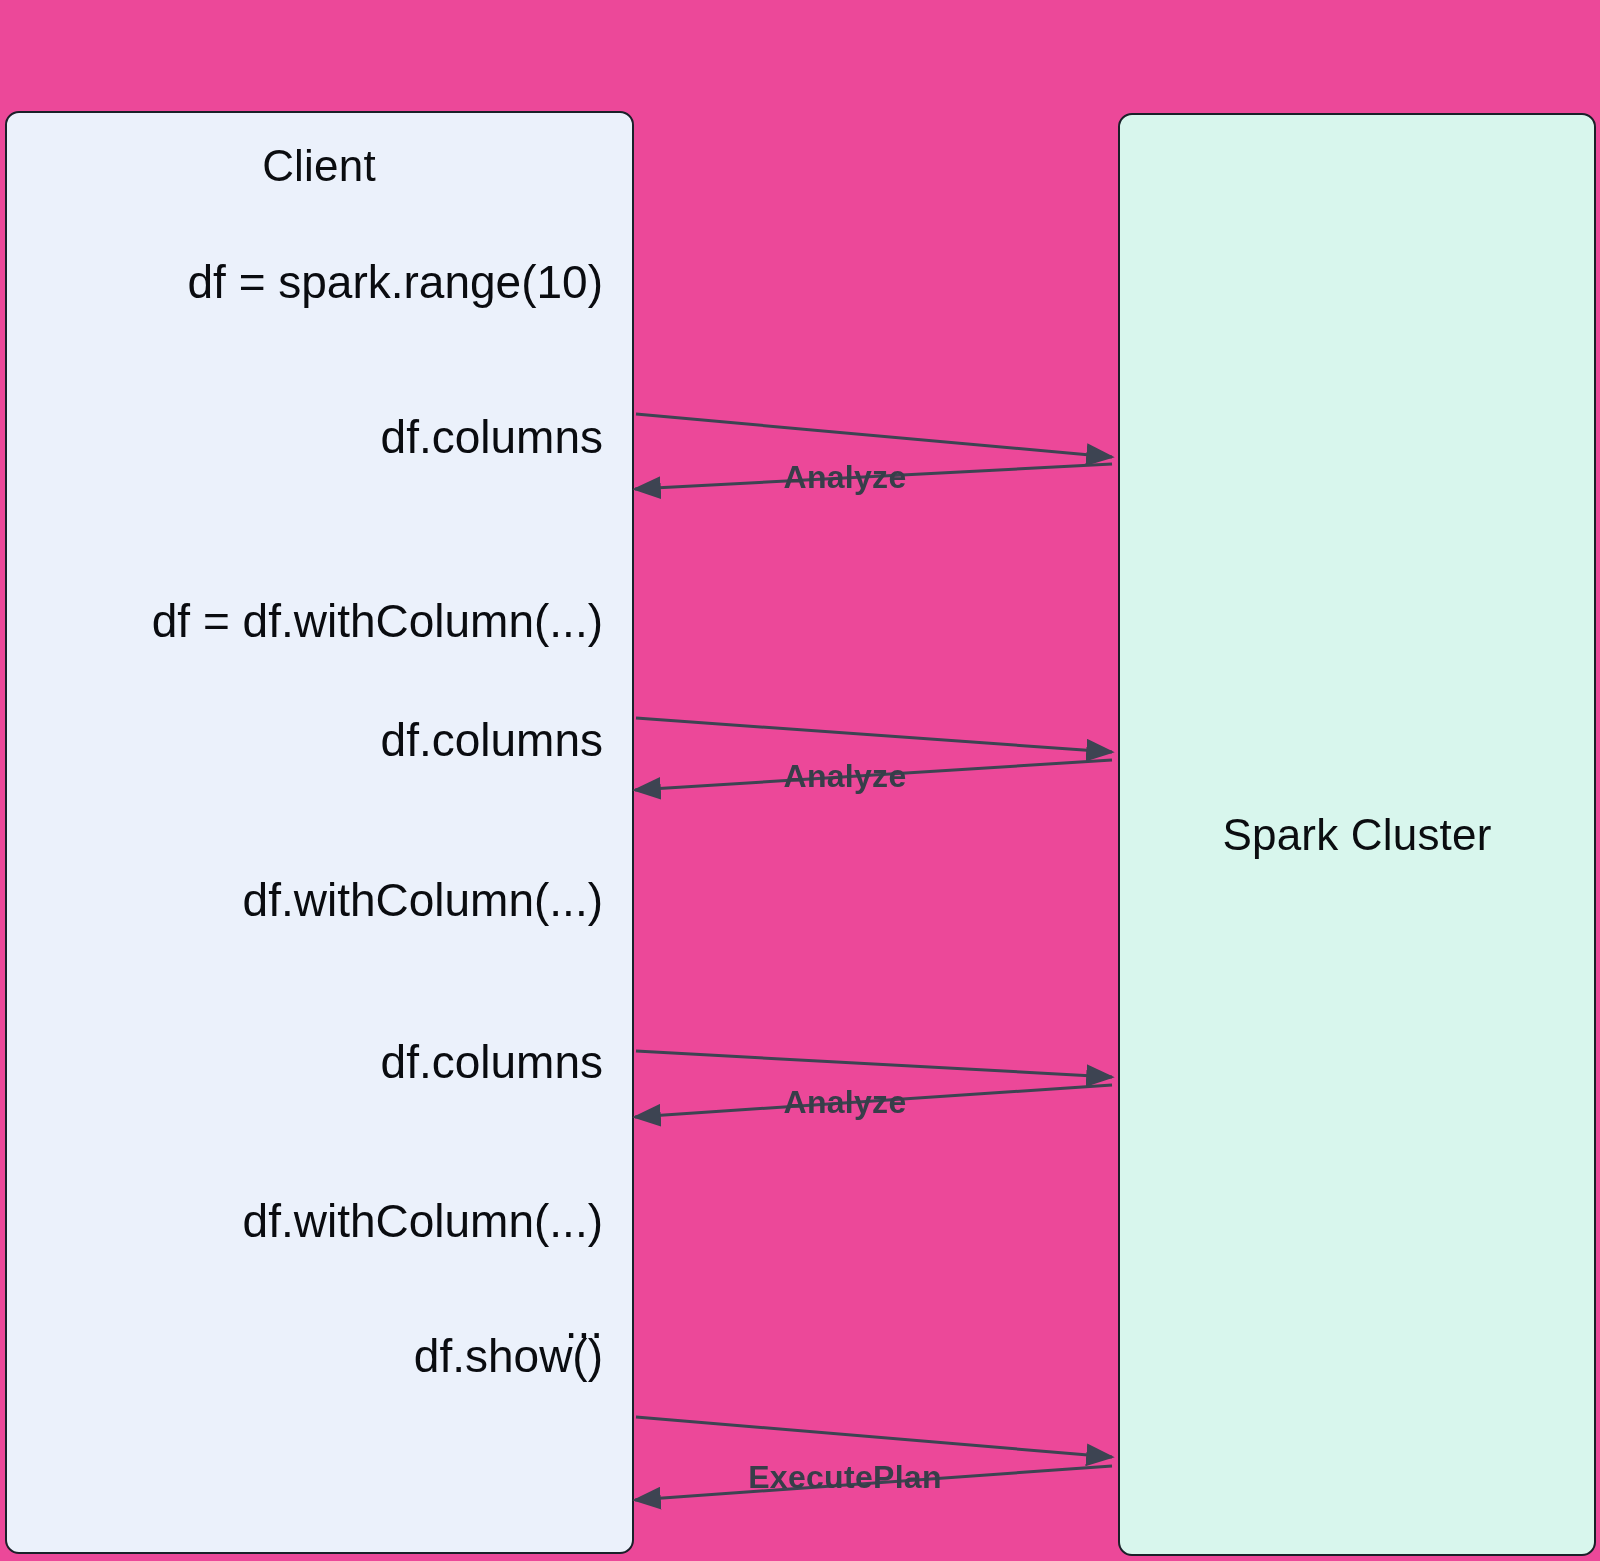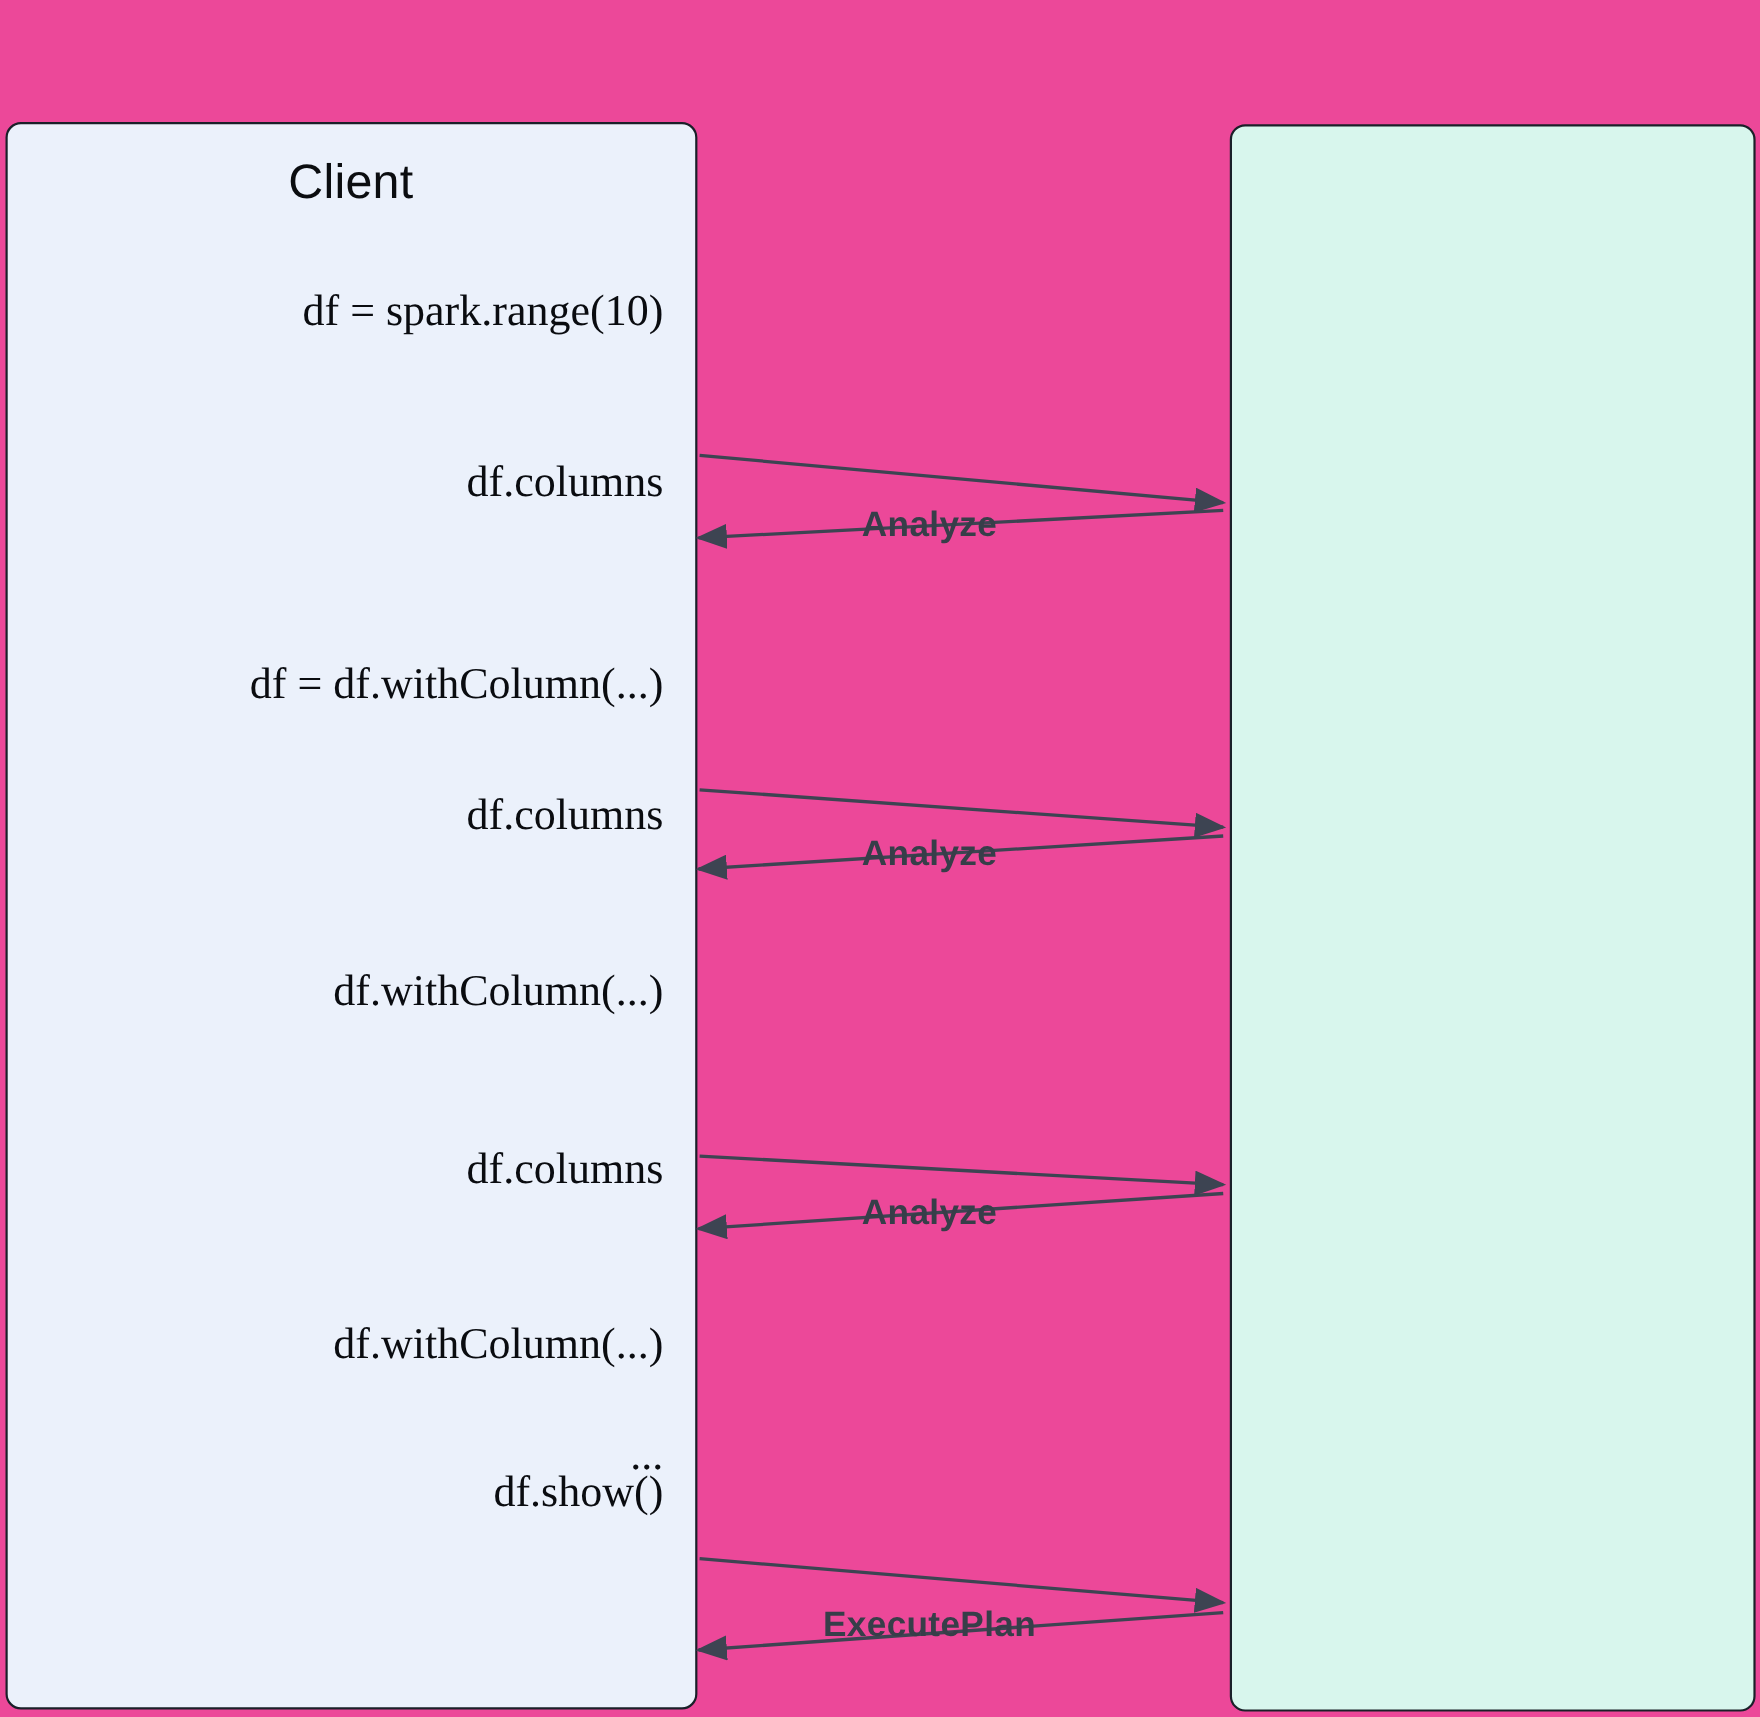--- a/index.html
+++ b/index.html
@@ -24,22 +24,22 @@
     transform: translate(-50%, -50%);
     font-size: 44px;
     color: #0b0d10;
     white-space: nowrap;
     letter-spacing: 0.2px;
   }
   .code-line {
     position: absolute;
     right: 997px;              
     transform: translateY(-50%);
-    font-family: Liberation Serif, serif;
-    font-size: 40px;
+    font-family: Liberation Sans, sans-serif;
+    font-size: 46px;
     color: #0a0c10;
     white-space: pre;
   }
   .arrow-svg {
     position: absolute;
     left: 0; top: 0;
     width: 1600px; height: 1561px;
     pointer-events: none;
   }
   .msg-label {
@@ -56,20 +56,21 @@
 </head>
 <body>
 
 <div class="stage">
 
   <div class="box client" id="client-box" style="background: rgb(235, 241, 251); border-color: rgb(26, 32, 41);"></div>
   <div class="box cluster" id="cluster-box" style="background: rgb(216, 246, 237); border-color: rgb(26, 32, 41);"></div>
 
   <div class="box-title" id="client-title" style="left: 319px; top: 166px;">Client</div>
 
+  <div class="box-title" id="cluster-title" style="left: 1357px; top: 835px;">Spark Cluster</div>
 
   <div id="code-lines">
       <div class="code-line" style="top: 282px; color: rgb(10, 12, 16);">df = spark.range(10)</div>
       <div class="code-line" style="top: 437px; color: rgb(10, 12, 16);">df.columns</div>
       <div class="code-line" style="top: 585px; color: rgb(10, 12, 16); margin-top: 36px;">df = df.withColumn(...)</div>
       <div class="code-line" style="top: 740px; color: rgb(10, 12, 16);">df.columns</div>
       <div class="code-line" style="top: 900px; color: rgb(10, 12, 16);">df.withColumn(...)</div>
       <div class="code-line" style="top: 1062px; color: rgb(10, 12, 16);">df.columns</div>
       <div class="code-line" style="top: 1221px; color: rgb(10, 12, 16);">df.withColumn(...)</div>
       <div class="code-line" style="top: 1322px; color: rgb(10, 12, 16);">...</div>

